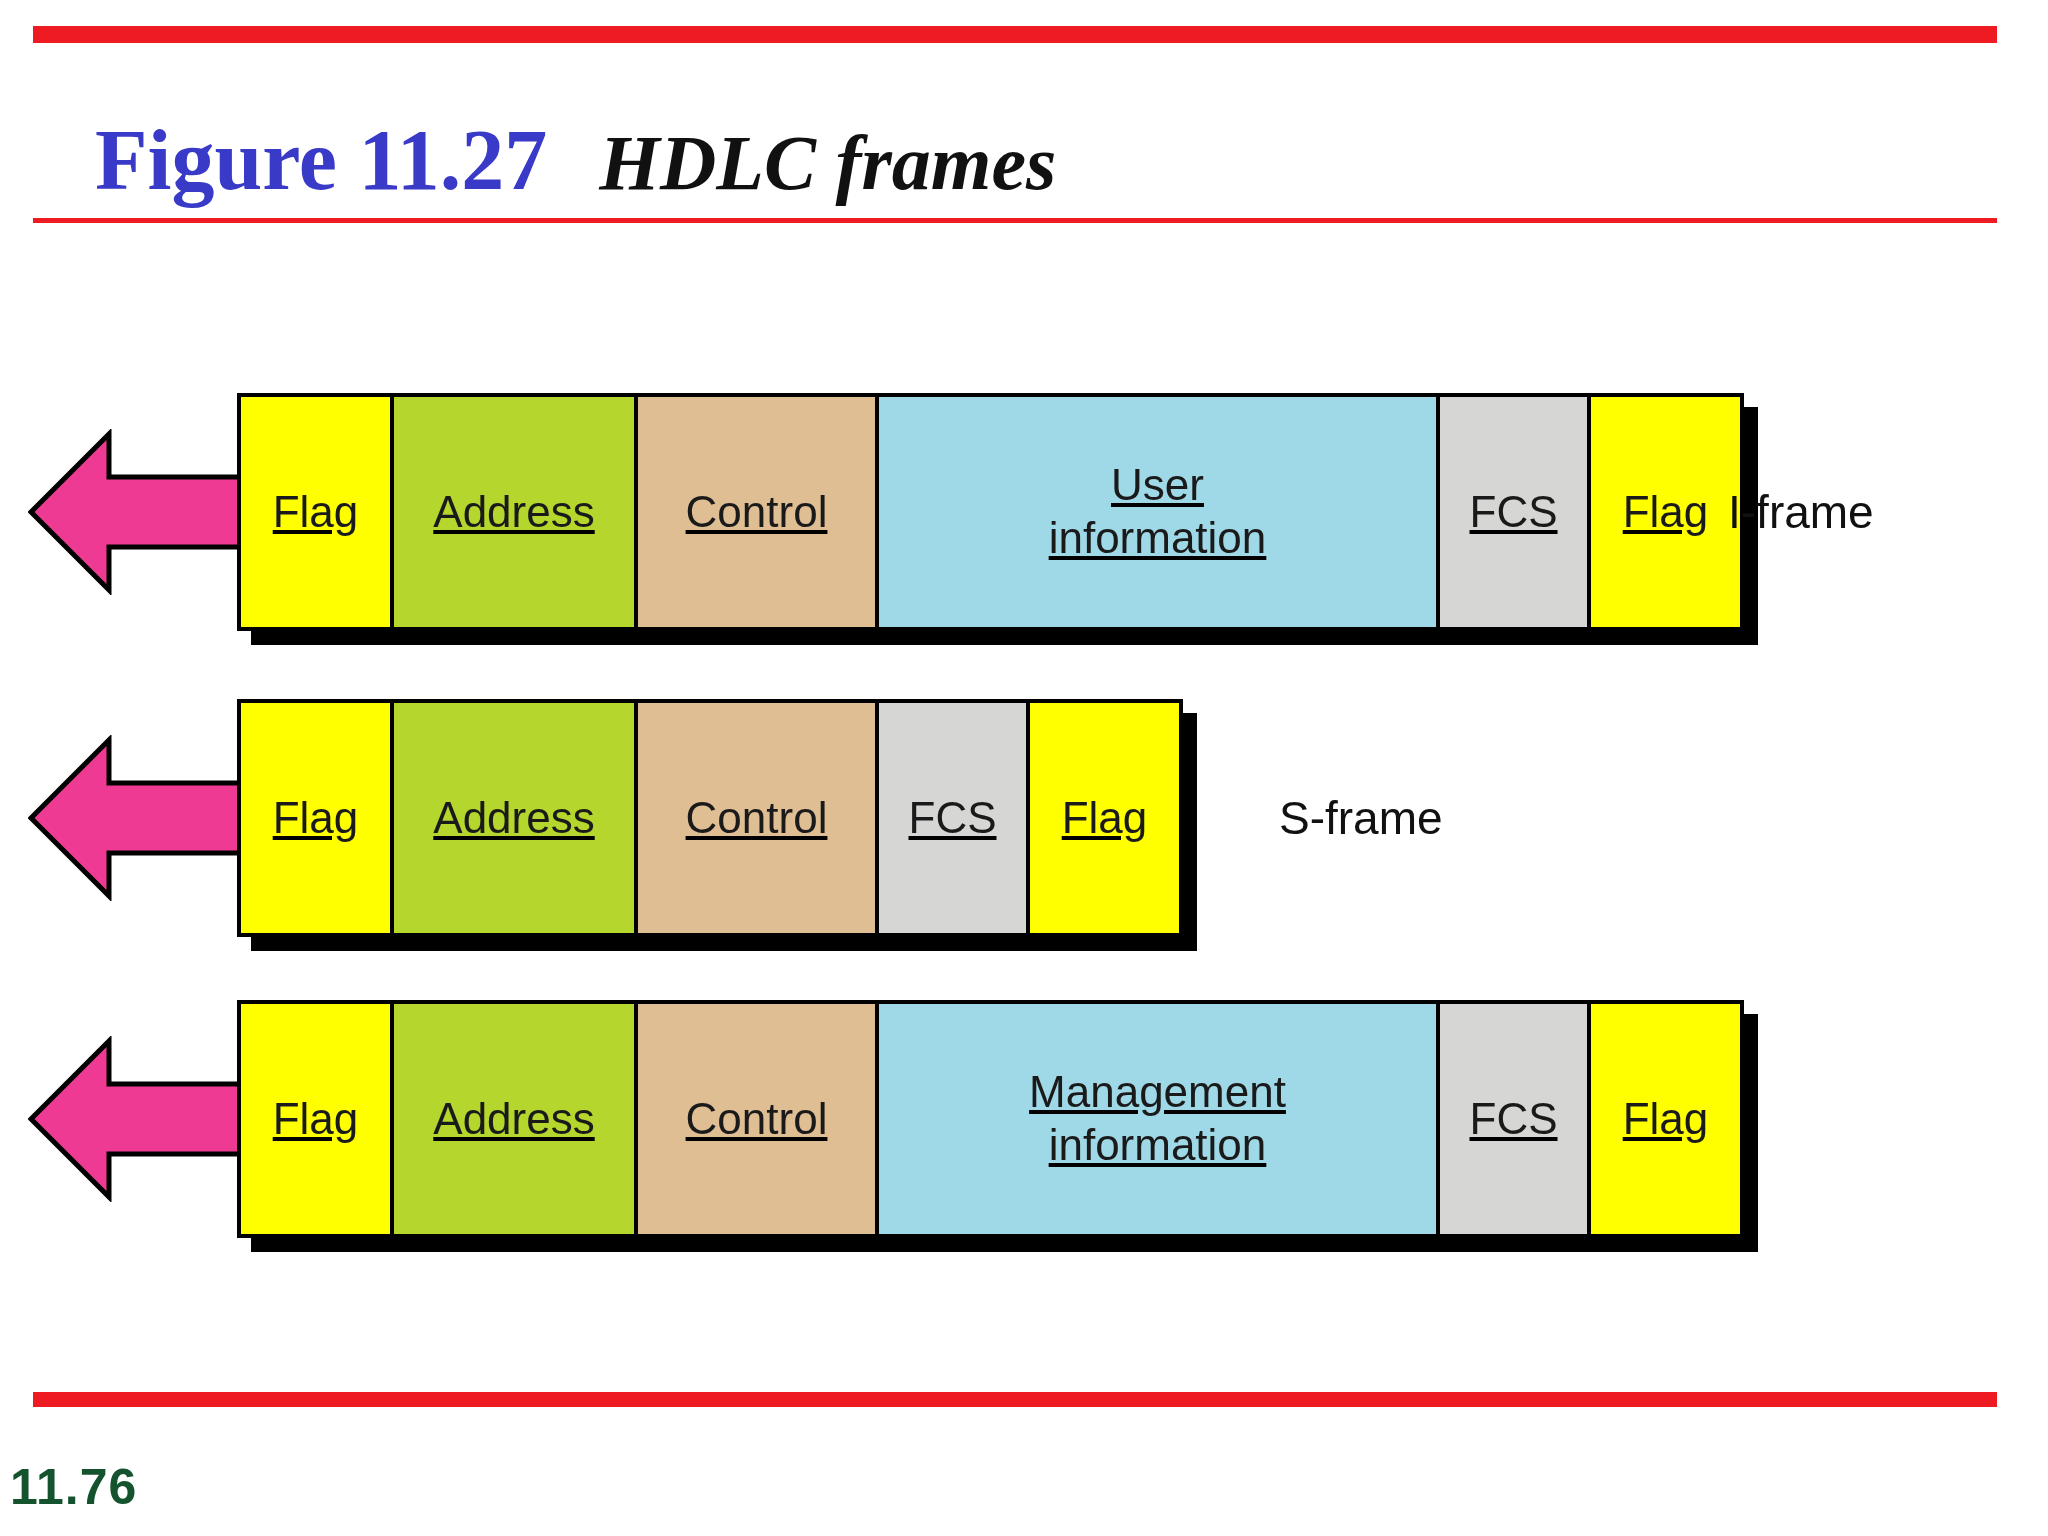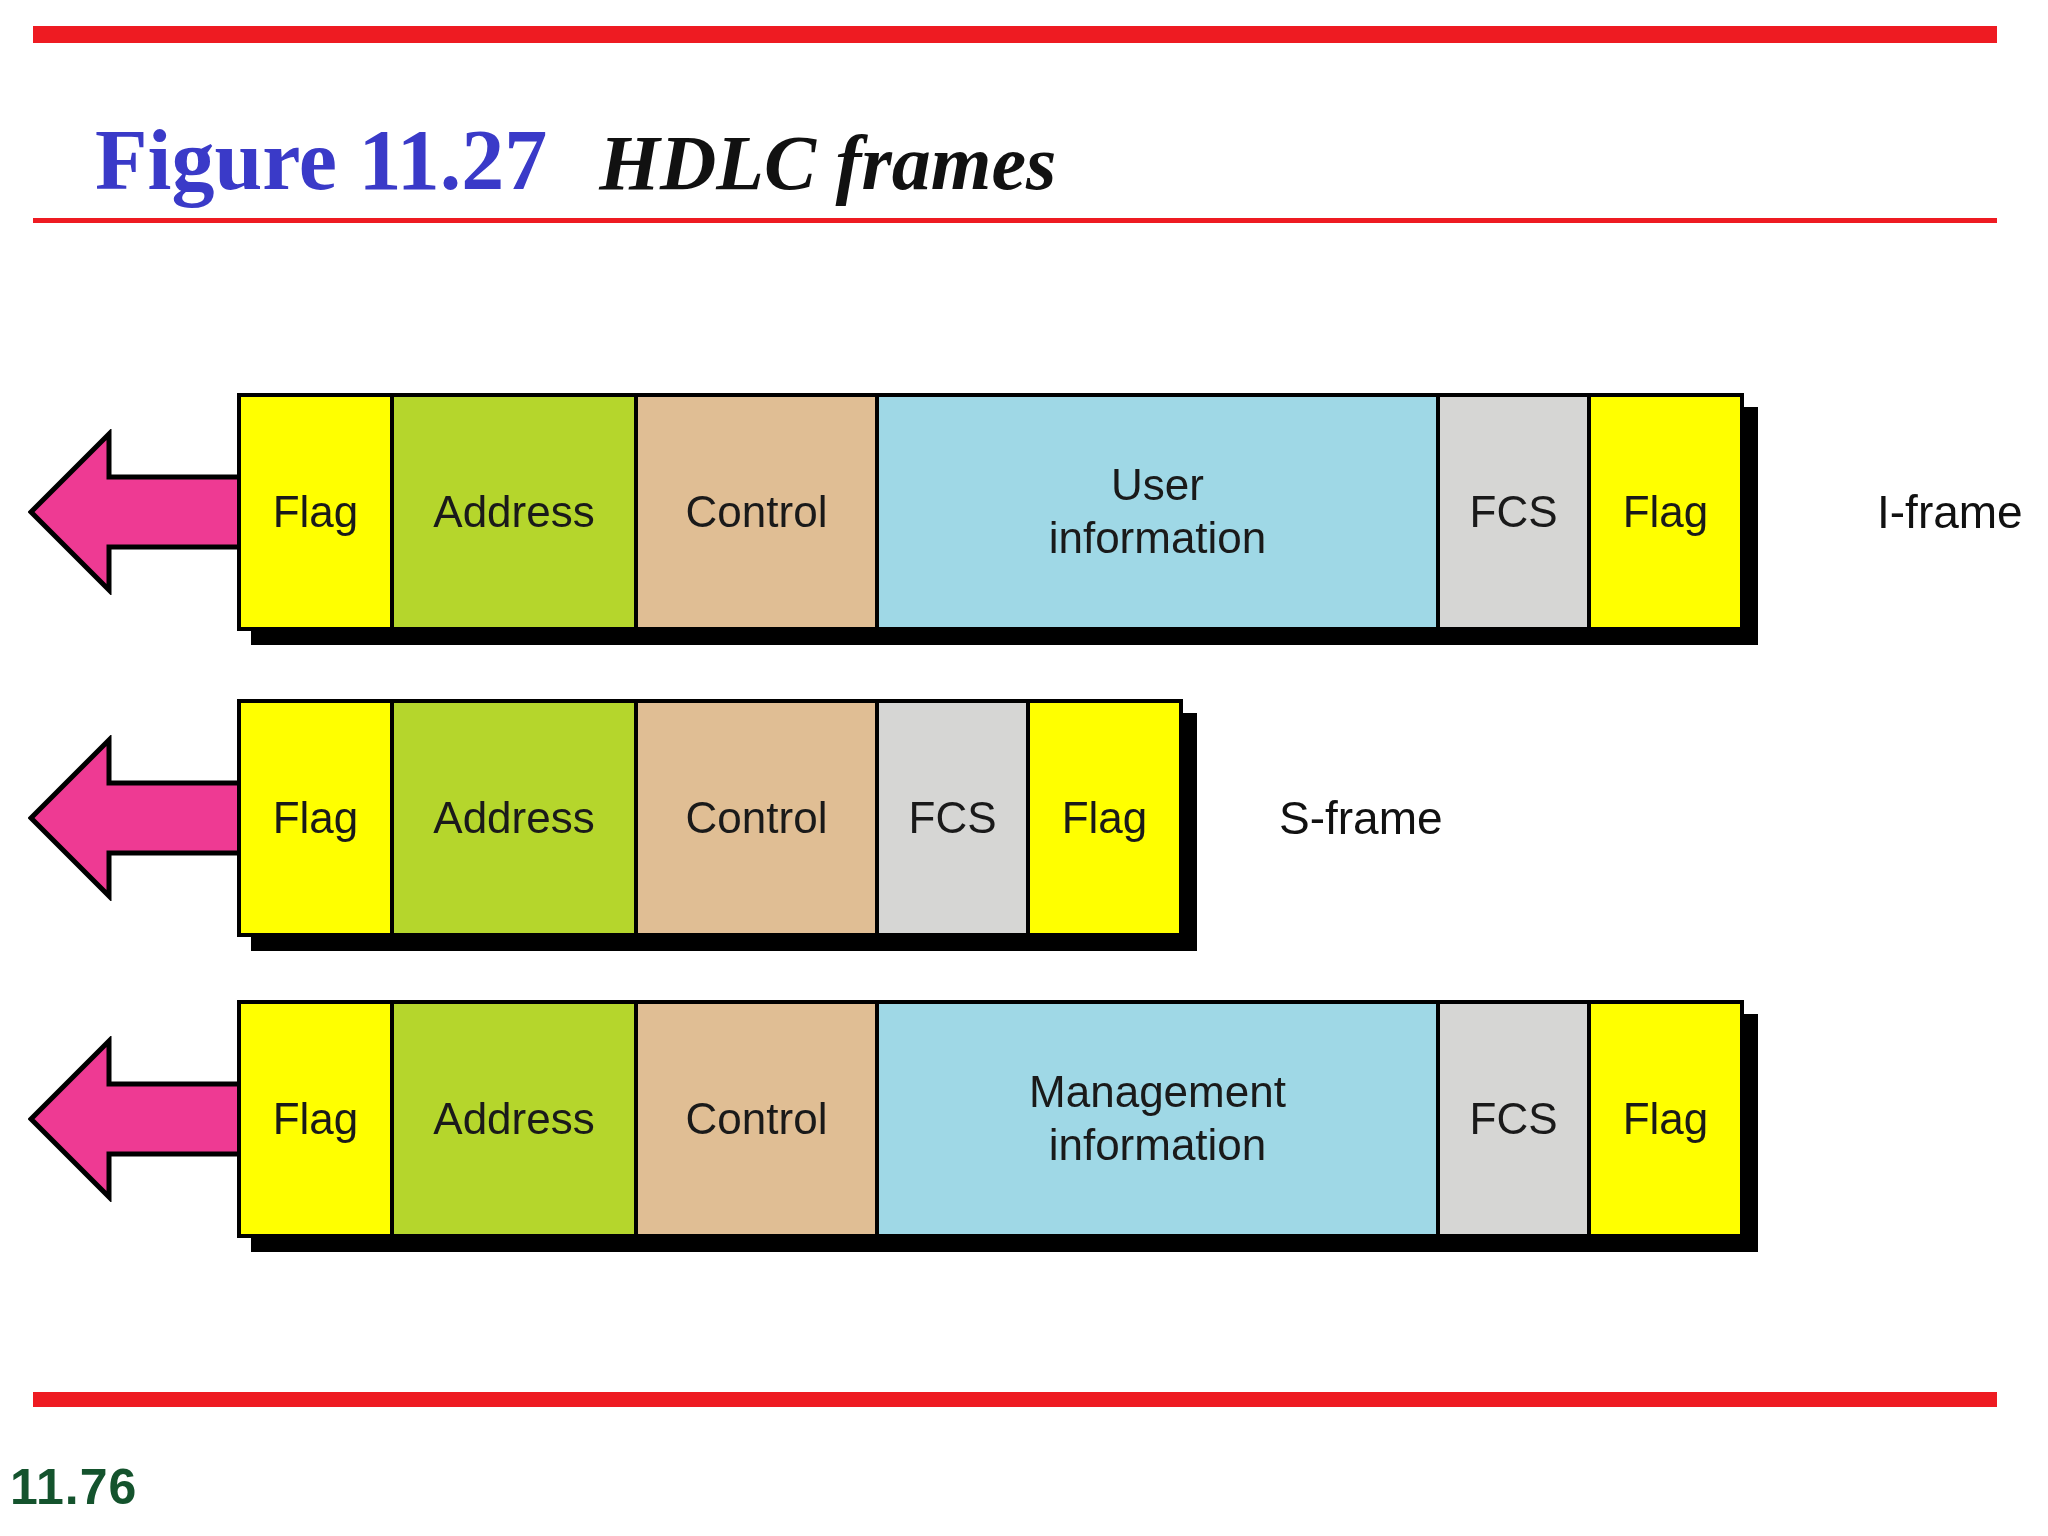--- a/index.html
+++ b/index.html
@@ -15,21 +15,21 @@
   .fig-num{
     font-family:"Liberation Serif",serif;font-weight:bold;
     font-size:86px;color:var(--fig-blue,#3a3ac8);
   }
   .fig-title{
     font-family:"Liberation Serif",serif;font-weight:bold;font-style:italic;
     font-size:78px;color:#111;margin-left:52px;
   }
   .frame-row{position:absolute;left:0;width:2048px;height:238px;}
   .row-shadow{position:absolute;background:#000;z-index:0;}
-  .boxes{position:absolute;top:0;display:flex;z-index:2;}
+  .boxes{position:absolute;top:0;display:flex;z-index:2;text-decoration:underline;}
   .field-box{
     box-sizing:border-box;height:238px;border:4px solid #000;
     display:flex;align-items:center;justify-content:center;
     text-align:center;font-size:44px;color:#1a1a1a;
     white-space:pre-line;line-height:1.2;flex:none;
   }
   .field-box + .field-box{margin-left:-4px;}
   .frame-label{
     position:absolute;top:0;height:238px;display:flex;align-items:center;
     font-size:46px;color:#111;white-space:nowrap;z-index:2;
@@ -58,21 +58,21 @@
         </svg>
         <div class="boxes" style="left: 237px;">
           <div class="field-box" style="width: 157px; background: rgb(255, 255, 0);">Flag</div>
           <div class="field-box" style="width: 248px; background: rgb(181, 214, 44);">Address</div>
           <div class="field-box" style="width: 245px; background: rgb(224, 190, 148);">Control</div>
           <div class="field-box" style="width: 565px; background: rgb(159, 216, 230);">User
 information</div>
           <div class="field-box" style="width: 155px; background: rgb(214, 214, 212);">FCS</div>
           <div class="field-box" style="width: 157px; background: rgb(255, 255, 0);">Flag</div>
         </div>
-        <div class="frame-label" style="left: 1877px;">I-frame</div>
+        <div class="frame-label" style="left: 1728px;">I-frame</div>
       </div>
       <div class="frame-row" style="top: 699px;">
         <div class="row-shadow" style="left: 251px; top: 14px; width: 946px; height: 238px;"></div>
         <svg class="arrow" width="215" height="166" viewBox="0 0 215 166">
           <polygon points="3,83 81,5 81,48 213,48 213,118 81,118 81,161" fill="#ee3a93" stroke="#000" stroke-width="5"></polygon>
         </svg>
         <div class="boxes" style="left: 237px;">
           <div class="field-box" style="width: 157px; background: rgb(255, 255, 0);">Flag</div>
           <div class="field-box" style="width: 248px; background: rgb(181, 214, 44);">Address</div>
           <div class="field-box" style="width: 245px; background: rgb(224, 190, 148);">Control</div>

